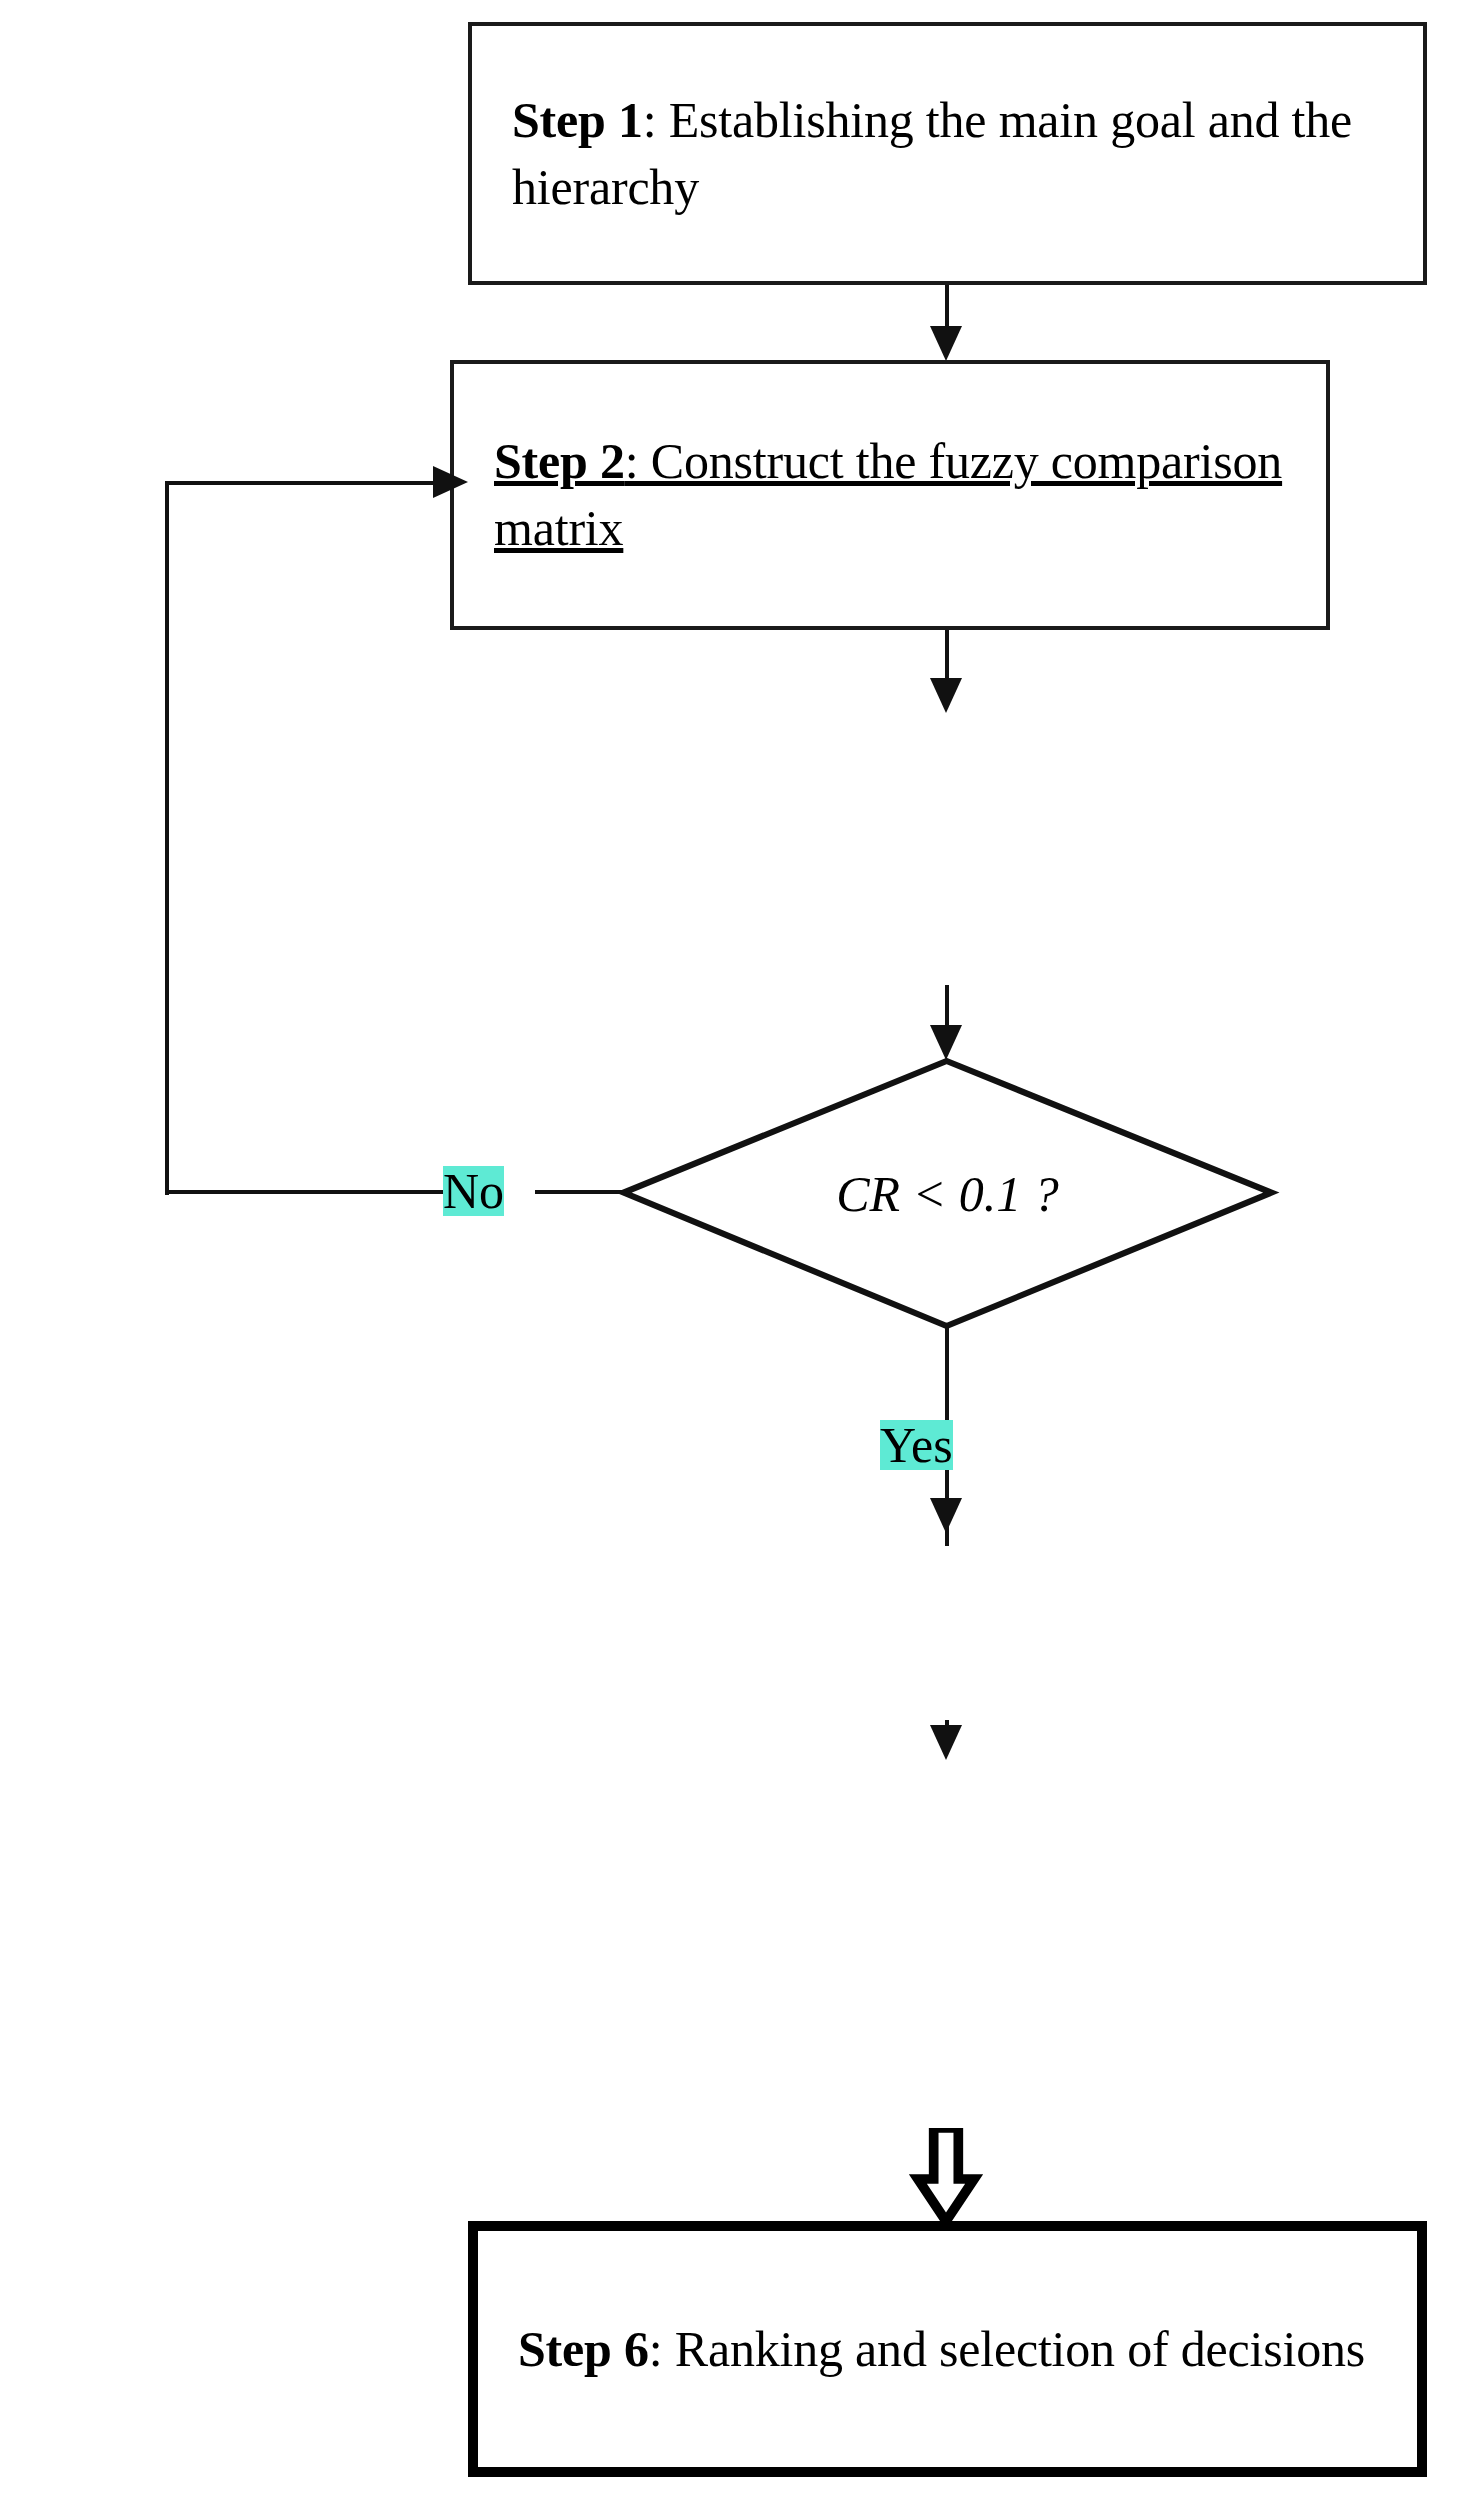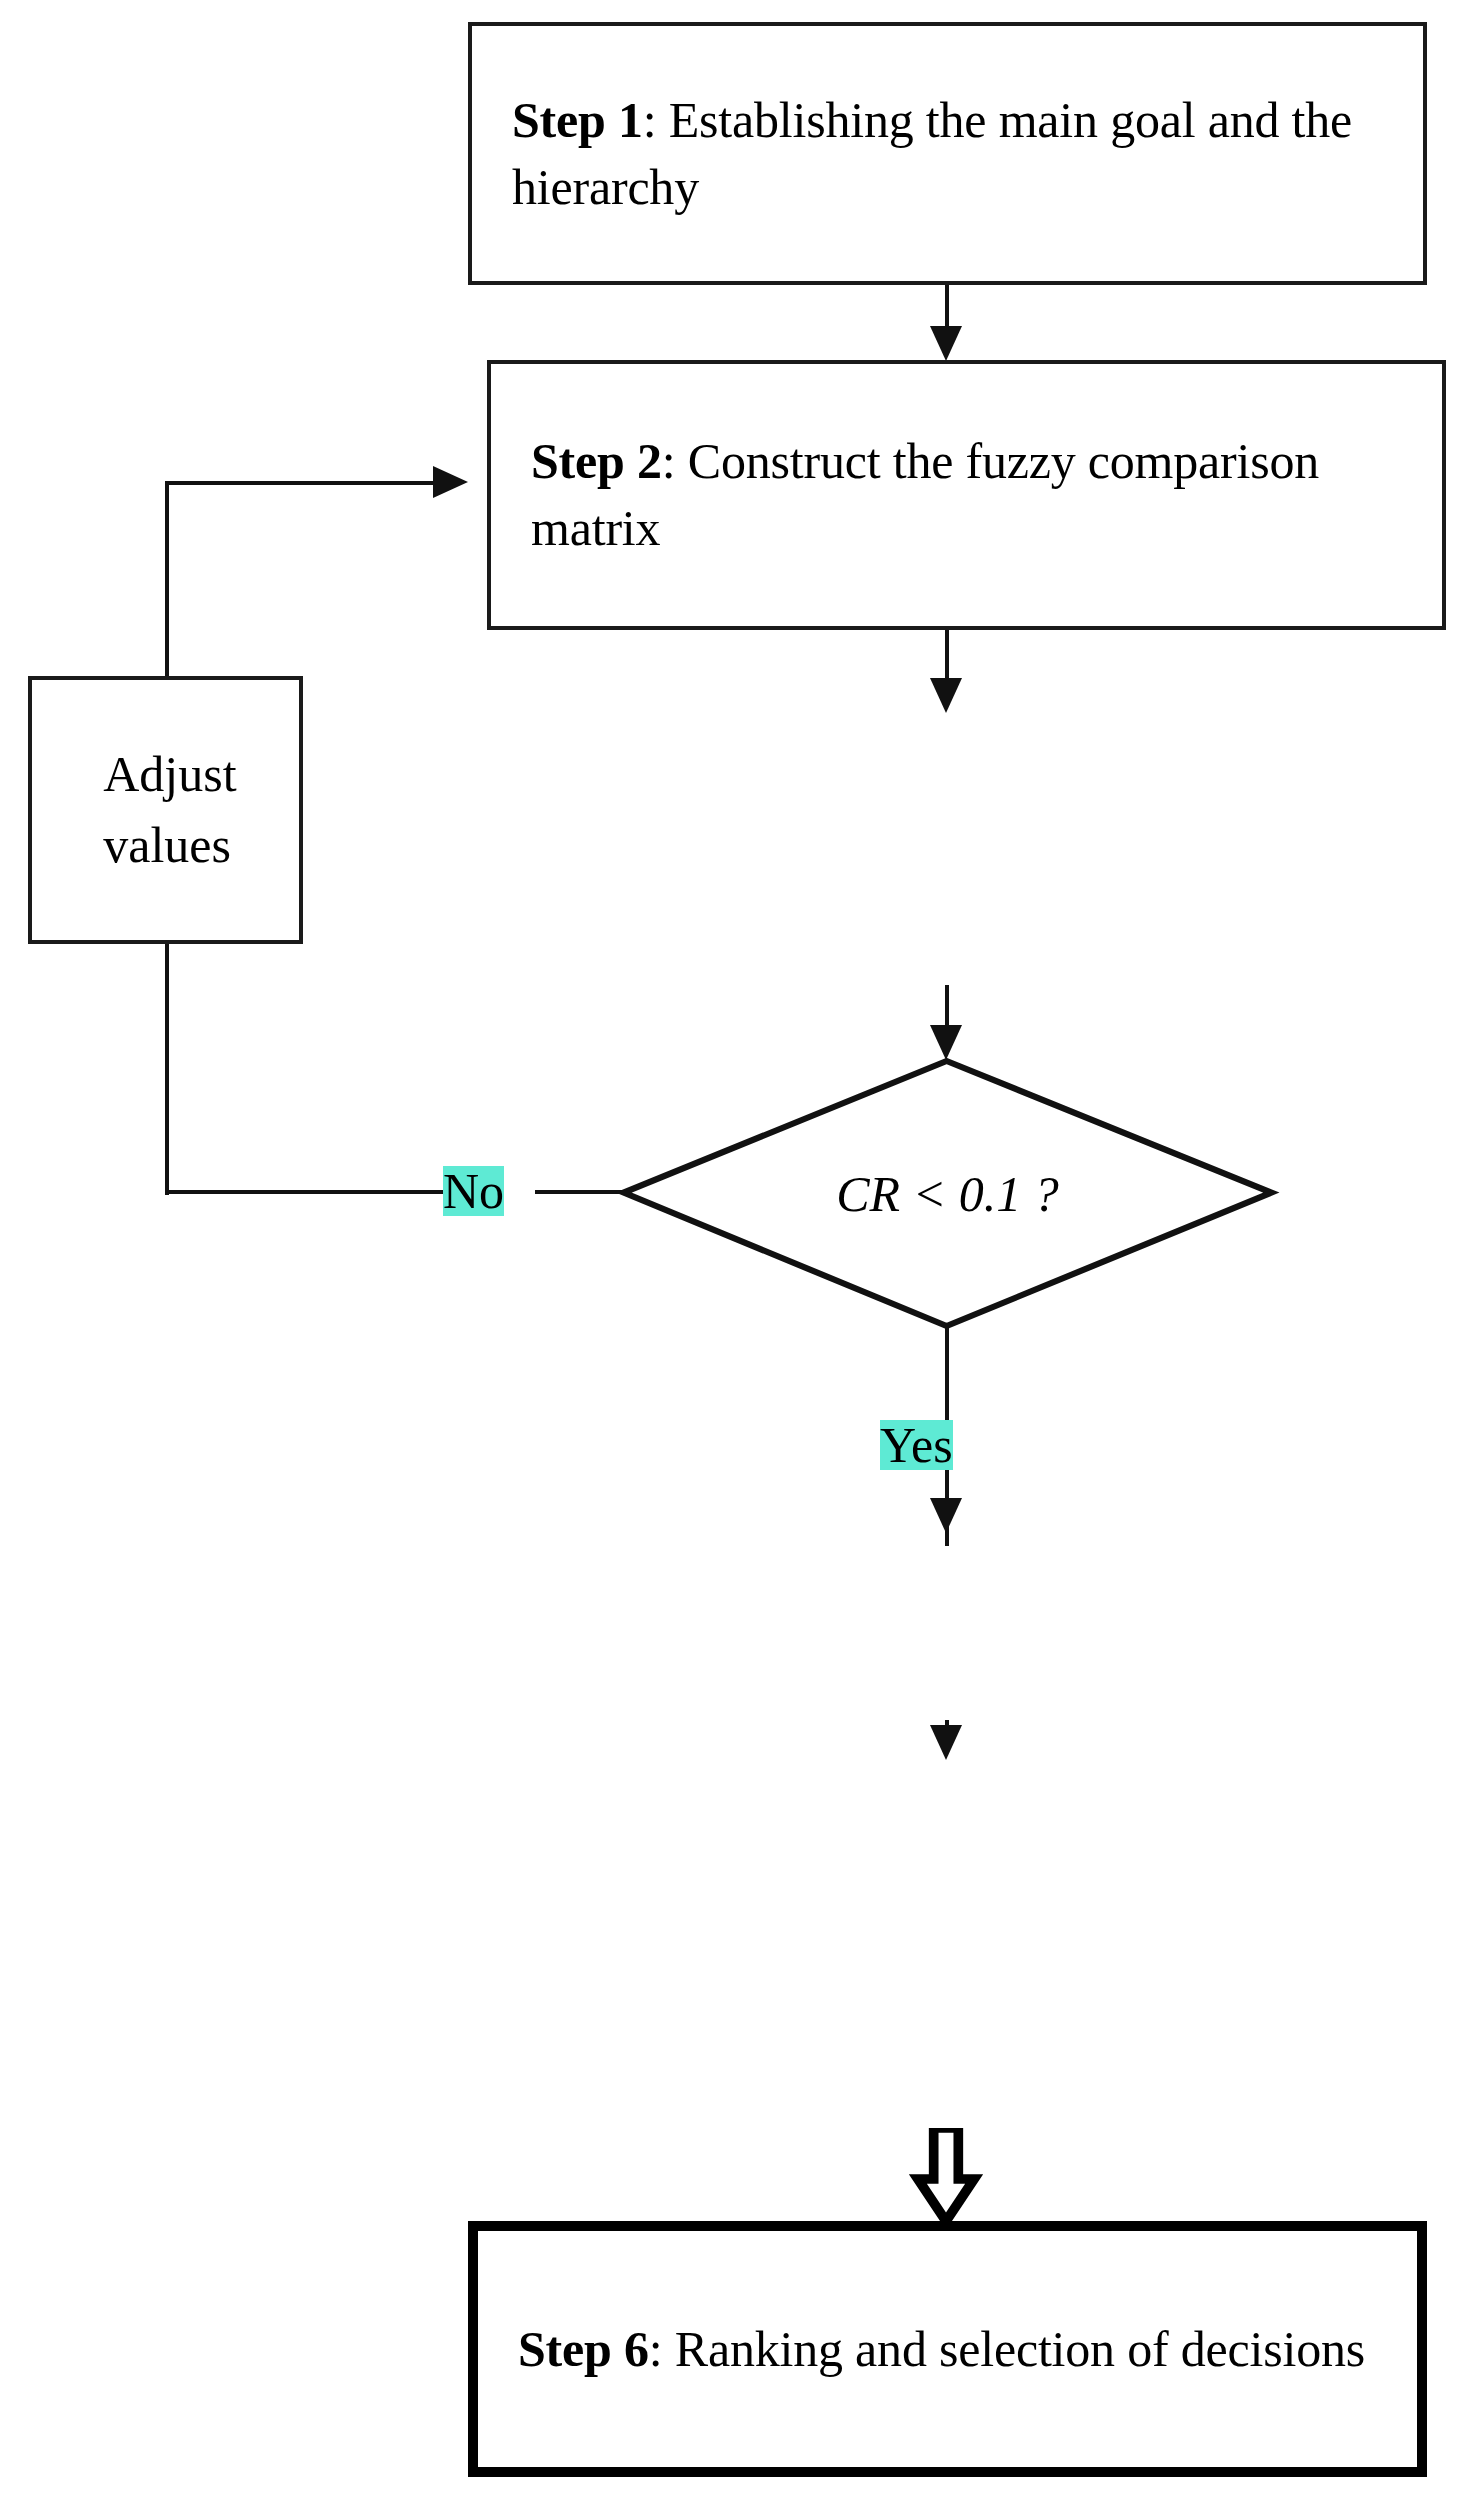--- a/index.html
+++ b/index.html
@@ -114,21 +114,21 @@
 
   <div class="pbox" style="left:468px; top:22px; width:959px; height:263px;">
     <div class="ptext">
       <b>Step 1</b><span>: Establishing the main goal and the hierarchy</span>
     </div>
   </div>
 
   <div class="vline" style="left:945px; top:285px; height:44px;"></div>
   <div class="arrow-down" style="left:930px; top:326px;"></div>
 
-  <div class="pbox" style="left:487px; top:360px; width:959px; height:270px;">
+  <div class="pbox" style="left:450px; top:360px; width:880px; height:270px;text-decoration:underline;">
     <div class="ptext">
       <b>Step 2</b><span>: Construct the fuzzy comparison matrix</span>
     </div>
   </div>
 
   <div class="vline" style="left:945px; top:630px; height:51px;"></div>
   <div class="arrow-down" style="left:930px; top:678px;"></div>
 
 
   <div class="vline" style="left:945px; top:985px; height:44px;"></div>
@@ -145,26 +145,20 @@
   <div class="arrow-down" style="left:930px; top:1498px;"></div>
   <div class="elabel" style="left:880px; top:1396px;margin-top:24px;">Yes</div>
 
   <div class="hline" style="left:535px; top:1190px; width:92px;"></div>
   <div class="elabel" style="left:443px; top:1166px;">No</div>
   <div class="hline" style="left:165px; top:1190px; width:283px;"></div>
   <div class="vline" style="left:165px; top:481px; height:714px;"></div>
   <div class="hline" style="left:165px; top:481px; width:290px;"></div>
   <div class="arrow-right" style="left:433px; top:466px;"></div>
 
-  <div class="abox" style="left:28px; top:676px; width:275px; height:268px;">
-    <div class="atext">
-      <span>Adjust</span><br>
-      <span>values</span>
-    </div>
-  </div>
 
 
   <div class="vline" style="left:945px; top:1720px; height:31px;"></div>
   <div class="arrow-down" style="left:930px; top:1725px;"></div>
 
 
   <div class="hollow-arrow" style="left:909px; top:2128px; width:74px; height:95px;">
     <svg width="74" height="95" viewBox="0 0 84 108">
       <polygon points="28,0 56,0 56,58 74,58 42,106 10,58 28,58" fill="#ffffff" stroke="#000000" stroke-width="11" stroke-linejoin="miter"></polygon>
     </svg>

